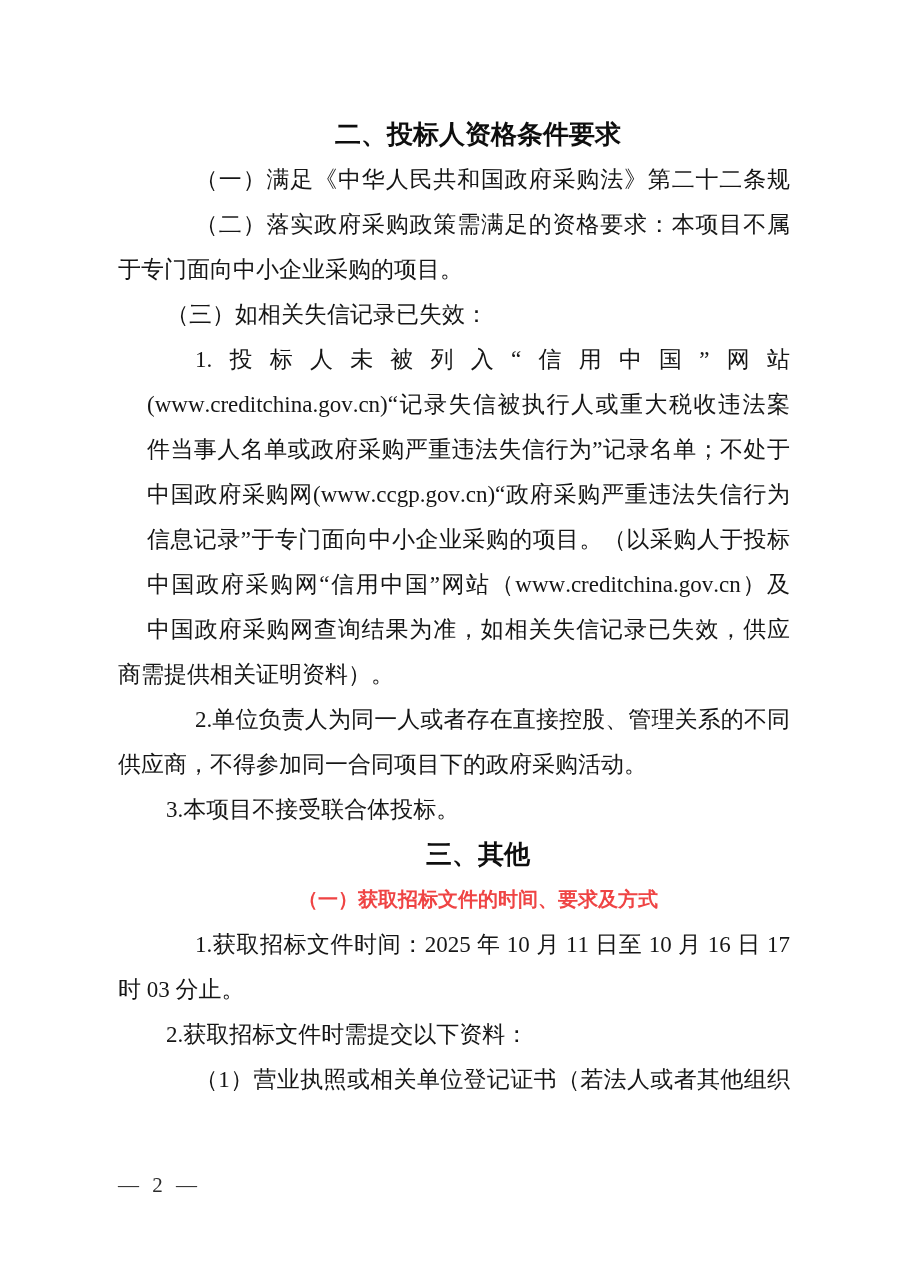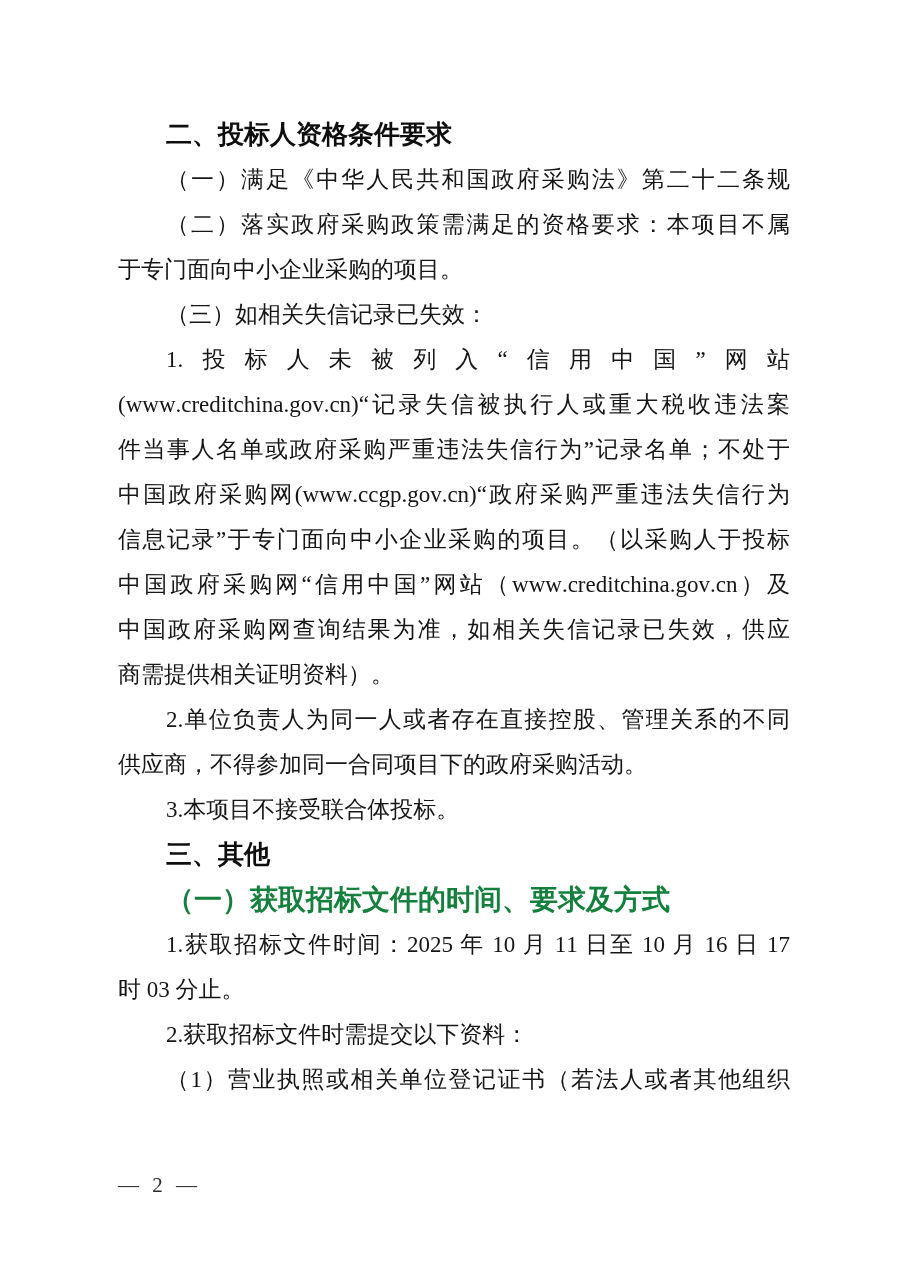--- a/index.html
+++ b/index.html
@@ -29,31 +29,34 @@
     overflow: hidden;
     text-align: left;
     font-kerning: none;
   }
   .line.indent {
     text-indent: 48px;
   }
   .line.justify {
     text-align: justify;
     text-align-last: justify;
+    margin-left: 29px;
   }
   .line.section-heading {
     font-family: "Liberation Sans", "DejaVu Sans", sans-serif;
     font-weight: 700;
     font-size: 26px;
     color: #0e0e0e;
+    text-align: center;
   }
   .line.sub-heading {
     font-weight: 700;
-    font-size: 28px;
-    color: #15803d;
+    font-size: 20px;
+    color: #ef4444;
+    text-align: center;
   }
   .footer {
     position: absolute;
     left: 118px;
     top: 1170px;
     height: 30px;
     line-height: 30px;
   }
   .page-number {
     font-family: "Liberation Serif", "DejaVu Serif", serif;

